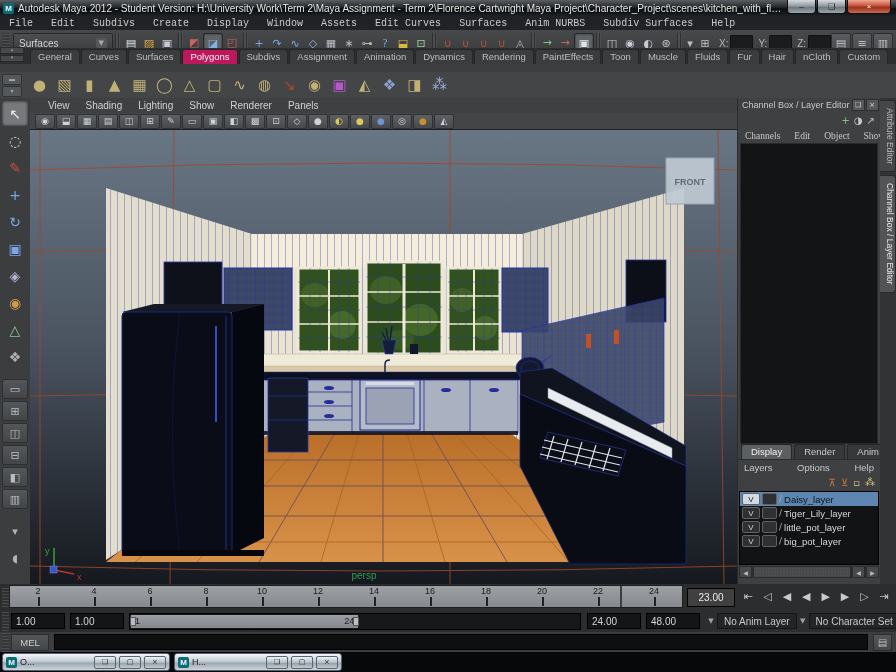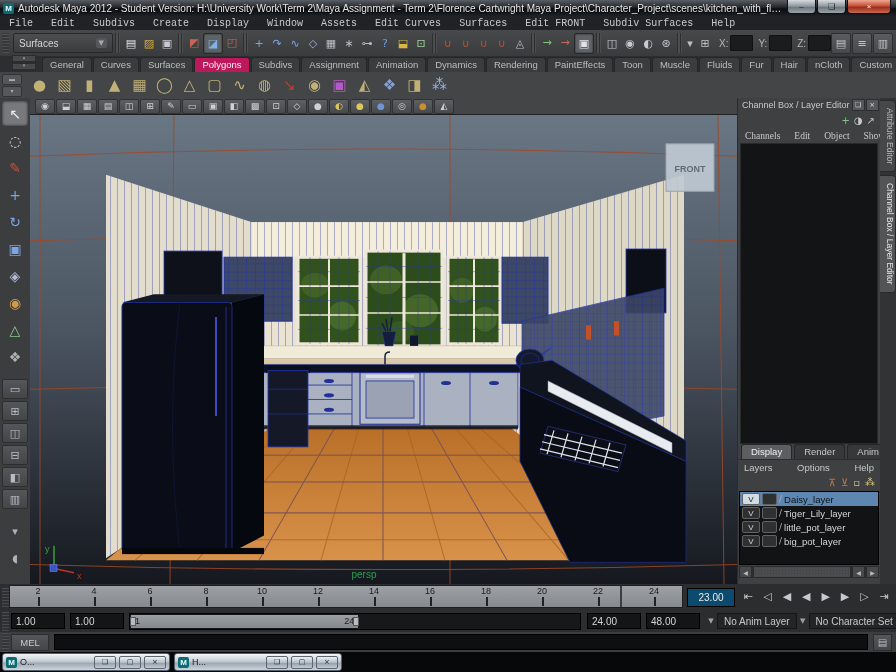--- a/index.html
+++ b/index.html
@@ -33,21 +33,21 @@
            display:flex;align-items:center;padding:0 5px;margin-left:2px;color:#d5d5d5;flex:0 0 auto;}
   .mselect .arr{margin-left:auto;font-size:7px;color:#aaa;background:#55585a;padding:1px 3px;border-radius:2px;}
   .sicon{width:18px;height:19px;display:flex;align-items:center;justify-content:center;font-size:11px;border-radius:2px;flex:0 0 auto;}
   .sicon.active{background:#606366;box-shadow:inset 0 0 2px #1a1a1a;border:1px solid #26282a;}
   .xlabel{margin:0 2px 0 5px;color:#b6b6b6;}
   .xfield{width:26px;height:14px;background:#1b1c1e;border:1px solid #101112;border-radius:1px;}
   .rightbtns{margin-left:auto;display:flex;gap:1px;margin-right:3px;}
   .rightbtns .sicon{background:linear-gradient(#5a5d60,#46484a);border:1px solid #2c2e30;}
 
   
-  #shelftabs{top:56px;height:16px;background:#2c2e30;font-size:9.5px;color:#bdbdbd;align-items:flex-end;padding-left:12px;}
+  #shelftabs{top:48px;height:16px;background:#2c2e30;font-size:9.5px;color:#bdbdbd;align-items:flex-end;padding-left:0;}
   .minitabbtns{display:flex;flex-direction:column;gap:1px;margin:0 6px 2px 0;}
   .minitabbtn{width:22px;height:5px;background:#47494b;border:1px solid #2a2c2e;font-size:5px;line-height:3px;text-align:center;color:#999;}
   .stab{padding:1px 7px 2px;background:#3a3c3e;border:1px solid #242628;border-bottom:none;border-radius:3px 3px 0 0;
         margin-right:1px;white-space:nowrap;}
   .stab.active{background:#be185d;color:#f2f2f2;}
 
   
   #shelf{top:72px;height:26px;background:#434547;gap:2px;padding-left:2px;}
   .shelfctl{display:flex;flex-direction:column;gap:1px;margin-right:4px;}
   .shelfctl div{width:18px;height:9px;background:#55585a;border:1px solid #303234;border-radius:2px;color:#aaa;font-size:6px;text-align:center;line-height:8px;}
@@ -110,21 +110,21 @@
         border-radius:0 4px 4px 0;padding:7px 0;text-align:center;white-space:nowrap;flex:0 0 auto;}
   .vtab.active{background:#525456;color:#e8e8e8;}
 
   
   #timeslider{top:584px;height:26px;background:#2b2d2f;}
   #ttrack{position:absolute;left:9px;top:1px;width:674px;height:23px;background:linear-gradient(#9da0a4,#86898d);
           border:1px solid #1d1e20;display:flex;box-sizing:border-box;}
   .tick-cell{flex:1;position:relative;color:#1b1c1e;font-size:9px;text-align:center;padding-top:0;}
   .tick-cell::after{content:"";position:absolute;left:50%;bottom:1px;width:2px;height:9px;background:#1f2124;}
   #tcursor{position:absolute;left:620px;top:2px;width:2px;height:21px;background:#3c3f42;}
-  #cframe{position:absolute;left:687px;top:4px;width:46px;height:17px;background:#0c4a6e;border:1px solid #000;
+  #cframe{position:absolute;left:687px;top:4px;width:46px;height:17px;background:#404040;border:1px solid #000;
           color:#ebebeb;font-size:10px;display:flex;align-items:center;justify-content:center;}
   #playback{position:absolute;left:739px;top:2px;right:3px;height:21px;display:flex;gap:1px;}
   .pbtn{flex:1;display:flex;align-items:center;justify-content:center;color:#c7cacd;font-size:11px;}
 
   
   #rangeslider{top:610px;height:22px;background:#2b2d2f;font-size:10px;color:#d5d5d5;}
   .rfield{width:48px;height:14px;background:#141517;border:1px solid #000;display:flex;align-items:center;padding-left:4px;margin-right:5px;flex:0 0 auto;}
   #rgroove{width:450px;height:15px;background:#17181a;border:1px solid #000;position:relative;margin-right:6px;flex:0 0 auto;}
   #rbar{position:absolute;left:1px;top:1px;bottom:1px;width:50.5%;background:linear-gradient(#9b9ea2,#84878b);
         display:flex;justify-content:space-between;align-items:center;color:#1b1c1e;font-size:9px;padding:0 4px;box-sizing:border-box;}
@@ -168,21 +168,21 @@
 
   <span class="menu-item">File</span>
       <span class="menu-item">Edit</span>
       <span class="menu-item">Subdivs</span>
       <span class="menu-item">Create</span>
       <span class="menu-item">Display</span>
       <span class="menu-item">Window</span>
       <span class="menu-item">Assets</span>
       <span class="menu-item">Edit Curves</span>
       <span class="menu-item">Surfaces</span>
-      <span class="menu-item">Edit FRONT</span>
+      <span class="menu-item">Anim NURBS</span>
       <span class="menu-item">Subdiv Surfaces</span>
       <span class="menu-item">Help</span>
     </div>
 
   <div class="row" id="statusline">
     <span class="nub"></span>
     <span class="mselect">
       <span>Surfaces</span>
       <span class="arr ifont">▼</span>
     </span>
@@ -337,20 +337,29 @@
         </span>
       <span class="toolgap"></span>
       <span style="display:flex;flex-direction:column;align-items:center">
 
       <span class="tool ifont" style="font-size:11px;color:#b0b4ba">▾</span>
           <span class="tool ifont" style="font-size:11px;color:#b0b4ba">◖</span>
         </span>
     </div>
 
     <div id="viewport">
+      <div id="vpmenus">
+
+      <span>View</span>
+          <span>Shading</span>
+          <span>Lighting</span>
+          <span>Show</span>
+          <span>Renderer</span>
+          <span>Panels</span>
+        </div>
       <div id="vptoolbar">
 
       <span class="vpicon ifont" style="color: rgb(206, 210, 215);">◉</span>
           <span class="vpicon ifont" style="color: rgb(206, 210, 215);">⬓</span>
           <span class="vpicon ifont" style="color: rgb(206, 210, 215);">▦</span>
           <span class="vpicon ifont" style="color: rgb(206, 210, 215);">▤</span>
           <span class="vpicon ifont" style="color: rgb(206, 210, 215);">◫</span>
           <span class="vpicon ifont" style="color: rgb(206, 210, 215);">⊞</span>
           <span class="vpicon ifont" style="color: rgb(206, 210, 215);">✎</span>
           <span class="vpicon ifont" style="color: rgb(206, 210, 215);">▭</span>

